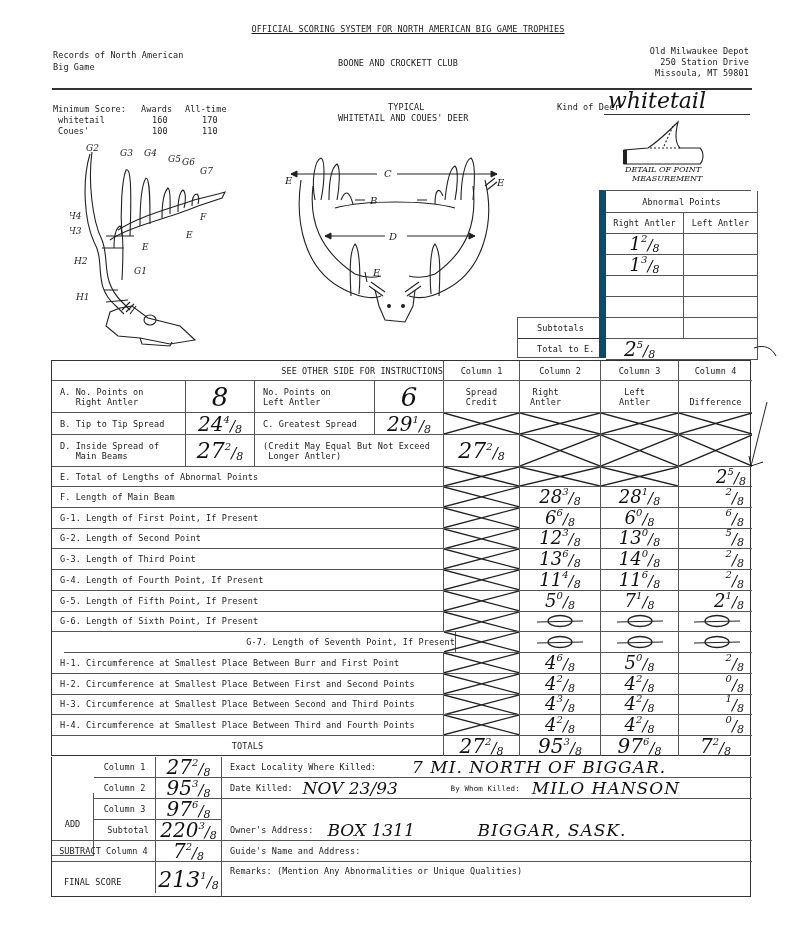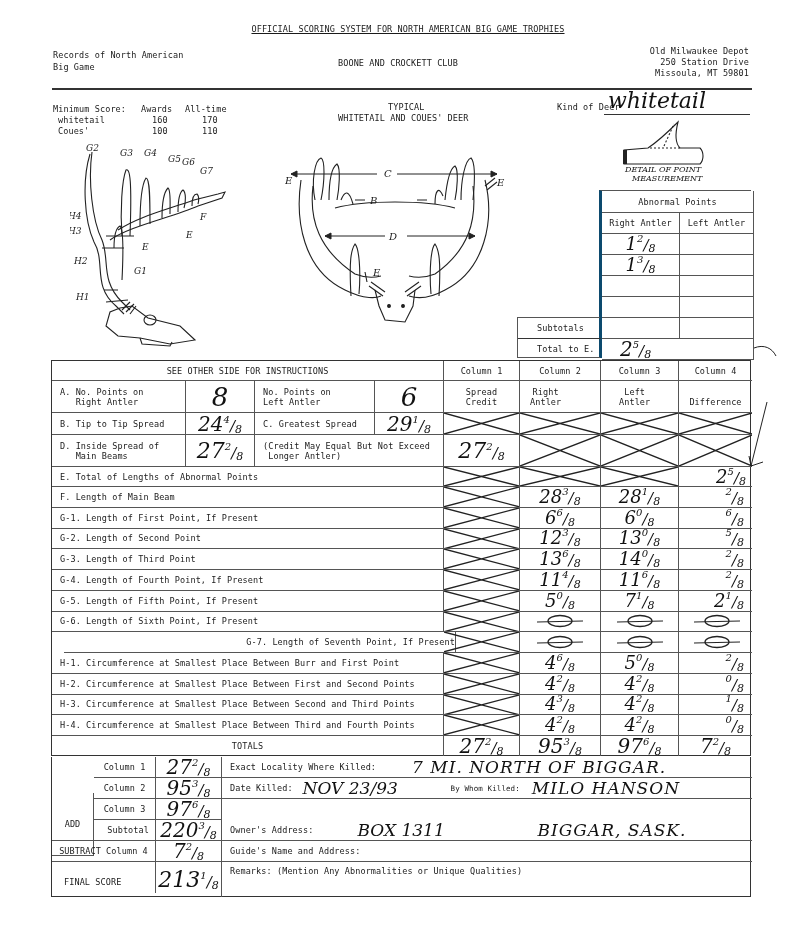--- a/index.html
+++ b/index.html
@@ -141,21 +141,21 @@
   <g fill="none" stroke="#222" stroke-width="1.1">
     <path d="M4 30 L4 44 L80 44 C84 40 84 32 80 28 L60 28 C54 22 56 10 58 2 C50 10 40 20 28 28 Z"></path>
     <path d="M30 28 L60 28" stroke-dasharray="2,2"></path>
     <path d="M44 26 L54 4" stroke-dasharray="2,2"></path>
   </g>
   <rect x="3" y="30" width="4" height="14" fill="#222"></rect>
 </svg>
 <div class="abs hw" style="left:625px;top:165px;font-size:8px;">DETAIL OF POINT</div>
 <div class="abs hw" style="left:632px;top:174px;font-size:8px;">MEASUREMENT</div>
 
-<div class="abs" style="left:599px;top:190px;width:152px;height:168px;border-left:3px solid #0c4a6e;border-top:1px solid #555;">
+<div class="abs" style="left:599px;top:190px;width:152px;height:168px;border-left:7px solid #0c4a6e;border-top:1px solid #555;">
   <div class="cell c" style="left:0;top:0;width:152px;height:22px;">
       <span class="t">Abnormal Points</span>
     </div>
   <div class="cell c" style="left:0;top:22px;width:78px;height:21px;">
       <span class="t">Right Antler</span>
     </div>
   <div class="cell c" style="left:78px;top:22px;width:74px;height:21px;">
       <span class="t">Left Antler</span>
     </div>
   <div class="cell c" style="left:0;top:43px;width:78px;height:21px;">
@@ -181,21 +181,21 @@
   <div class="abs line" style="left:0;top:20px;width:83px;height:1px;"></div>
   <div class="abs t" style="left:19px;top:26px;">Total to E.</div>
 </div>
 
 <svg class="abs" style="left:752px;top:342px;" width="30" height="20">
     <path d="M2 6 C12 2 20 6 24 14" fill="none" stroke="#222" stroke-width="1"></path>
   </svg>
 
 <div class="grid" style="left:51px;top:360px;width:700px;height:396px;">
 
-  <div class="cell c" style="left:0;top:0;width:392px;height:20px;">
+  <div class="cell c" style="left:0;top:0;width:392px;height:20px;justify-content:flex-end;">
       <span class="t">SEE OTHER SIDE FOR INSTRUCTIONS</span>
     </div>
   <div class="cell c" style="left:392px;top:0;width:76px;height:20px;">
       <span class="t">Column 1</span>
     </div>
   <div class="cell c" style="left:468px;top:0;width:81px;height:20px;">
       <span class="t">Column 2</span>
     </div>
   <div class="cell c" style="left:549px;top:0;width:78px;height:20px;">
       <span class="t">Column 3</span>
@@ -611,21 +611,21 @@
   <div class="cell" style="left:170px;top:0;width:530px;height:21px;border-right:none;">
       <span class="t">Exact Locality Where Killed:</span>
       <span class="hw" style="font-size:17px;margin-left:36px;letter-spacing:1px;">7 MI. NORTH OF BIGGAR.</span>
     </div>
   <div class="cell" style="left:170px;top:21px;width:530px;height:21px;border-right:none;">
       <span class="t">Date Killed:</span>
       <span class="hw" style="font-size:17px;margin-left:10px;width:140px;">NOV 23/93</span>
       <span class="t" style="font-size:7.5px;">By Whom Killed:</span>
       <span class="hw" style="font-size:17px;margin-left:12px;letter-spacing:1px;">MILO HANSON</span>
     </div>
-  <div class="cell" style="left:170px;top:63px;width:530px;height:21px;border-right:none;gap:30px;">
+  <div class="cell" style="left:170px;top:63px;width:530px;height:21px;border-right:none;">
       <span class="t">Owner's Address:</span>
       <span class="hw" style="font-size:17px;margin-left:14px;width:150px;">BOX 1311</span>
       <span class="hw" style="font-size:17px;letter-spacing:1px;">BIGGAR, SASK.</span>
     </div>
   <div class="cell" style="left:170px;top:84px;width:530px;height:21px;border-right:none;">
       <span class="t">Guide's Name and Address:</span>
     </div>
   <div class="cell" style="left:170px;top:105px;width:530px;height:35px;border-right:none;border-bottom:none;align-items:flex-start;padding-top:4px;">
       <span class="t">Remarks: (Mention Any Abnormalities or Unique Qualities)</span>
     </div>

